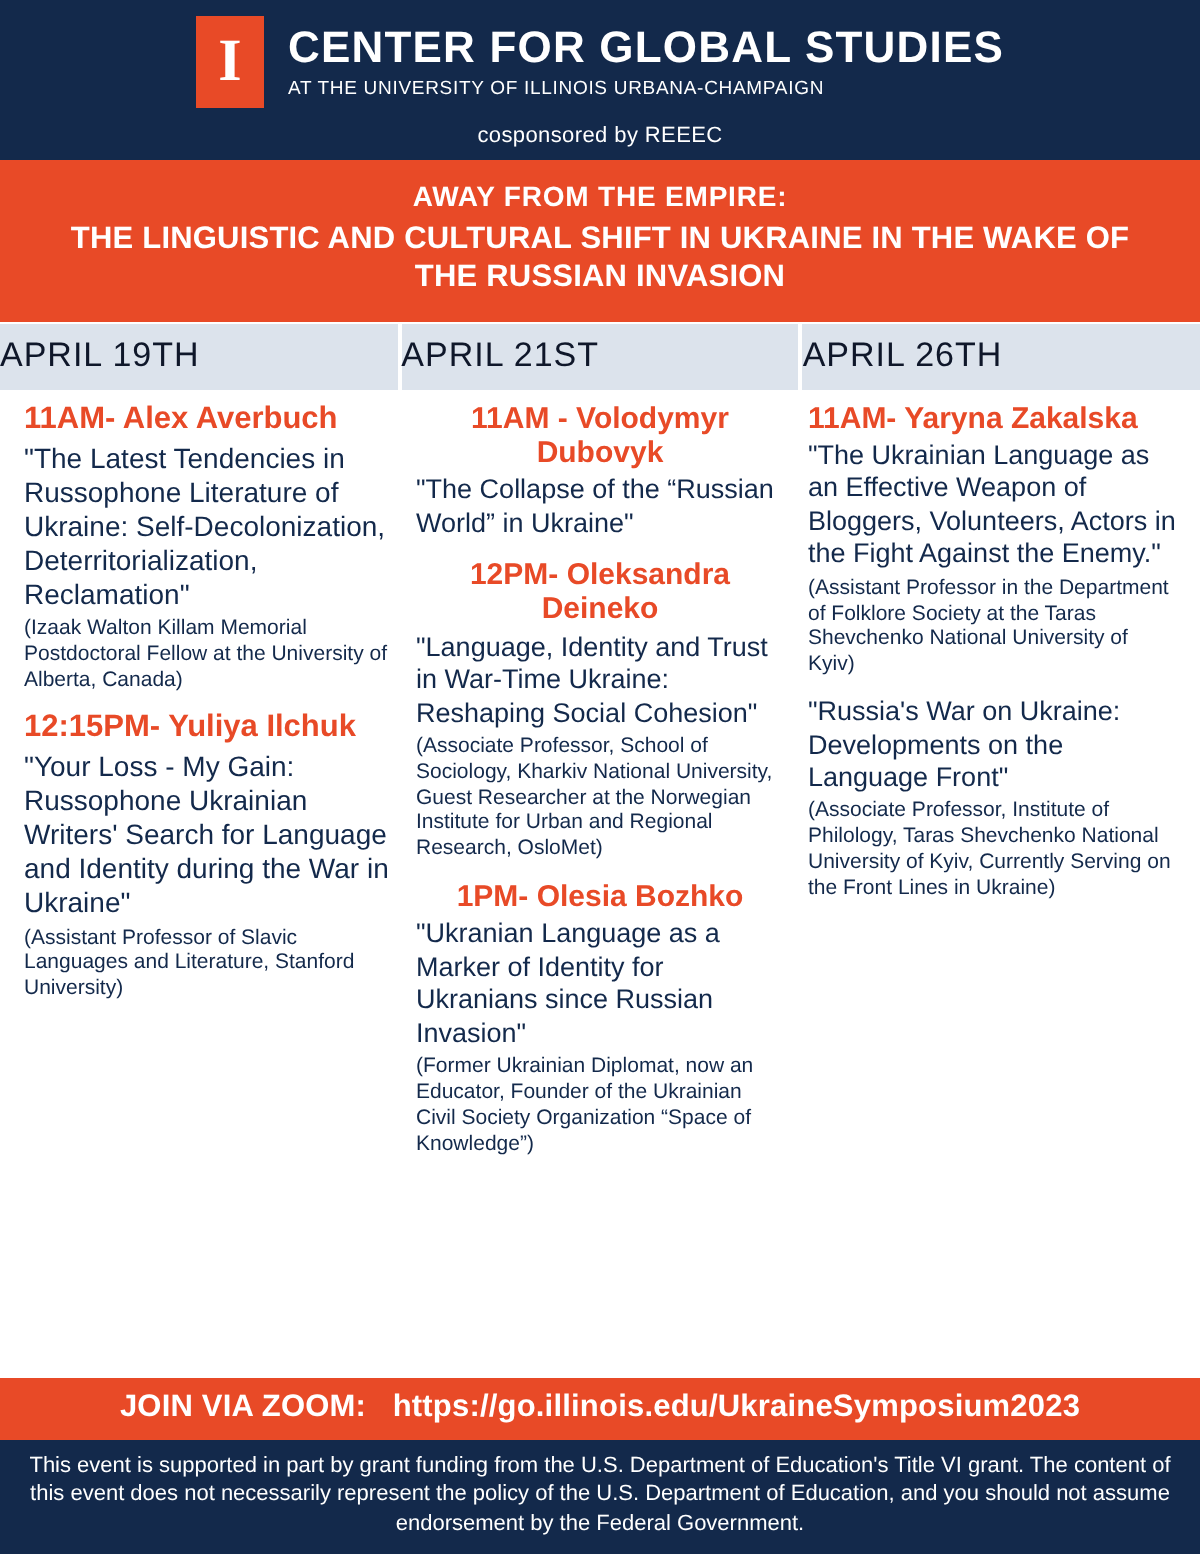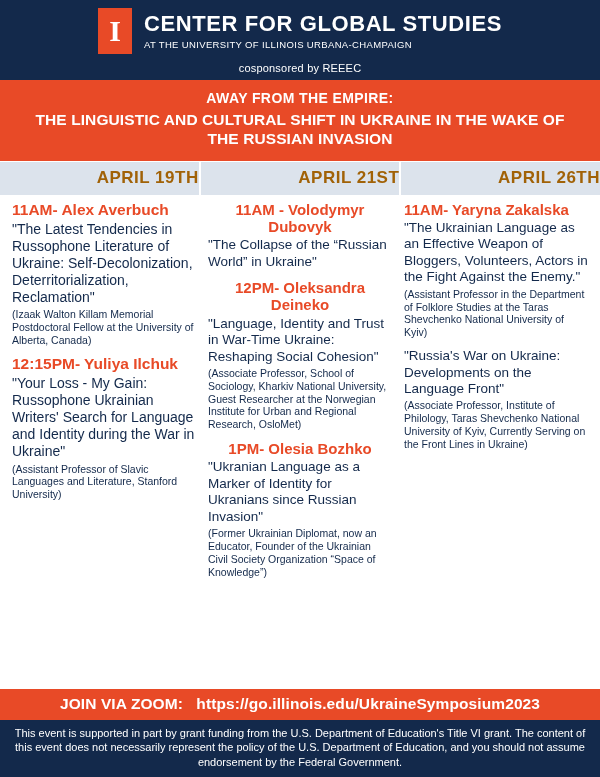--- a/index.html
+++ b/index.html
@@ -85,25 +85,25 @@
   }
 
   
   .dates {
     display: flex;
     background: #DCE3EC;
     border-top: 1px solid #ffffff;
   }
   .date-cell {
     flex: 1 1 0;
-    text-align: right;
+    text-align: left;
     padding: 6px 0 7px 0;
-    color: #a16207;
+    color: #0f172a;
     font-size: 17px;
-    font-weight: bold;
+    font-weight: normal;
     letter-spacing: 0.5px;
   }
   .date-cell + .date-cell { border-left: 2px solid #ffffff; }
 
   
   .columns {
     flex: 1 1 auto;
     display: flex;
     background: #ffffff;
     padding: 4px 6px 0 6px;
@@ -219,21 +219,21 @@
         <div class="entry-speaker">1PM- Olesia Bozhko</div>
         <div class="entry-talk">"Ukranian Language as a Marker of Identity for Ukranians since Russian Invasion"</div>
         <div class="entry-affil">(Former Ukrainian Diplomat, now an Educator, Founder of the Ukrainian Civil Society Organization “Space of Knowledge”)</div>
       </div>
     </div>
 
     <div class="col col-3">
       <div class="entry">
         <div class="entry-speaker">11AM- Yaryna Zakalska</div>
         <div class="entry-talk">"The Ukrainian Language as an Effective Weapon of Bloggers, Volunteers, Actors in the Fight Against the Enemy."</div>
-        <div class="entry-affil">(Assistant Professor in the Department of Folklore Studies at the Taras Shevchenko National University of Kyiv)</div>
+        <div class="entry-affil">(Assistant Professor in the Department of Folklore Society at the Taras Shevchenko National University of Kyiv)</div>
       </div>
       <div class="entry">
         <div class="entry-talk">"Russia's War on Ukraine: Developments on the Language Front"</div>
         <div class="entry-affil">(Associate Professor, Institute of Philology, Taras Shevchenko National University of Kyiv, Currently Serving on the Front Lines in Ukraine)</div>
       </div>
     </div>
 
   </div>
 
   <div class="zoombar">

